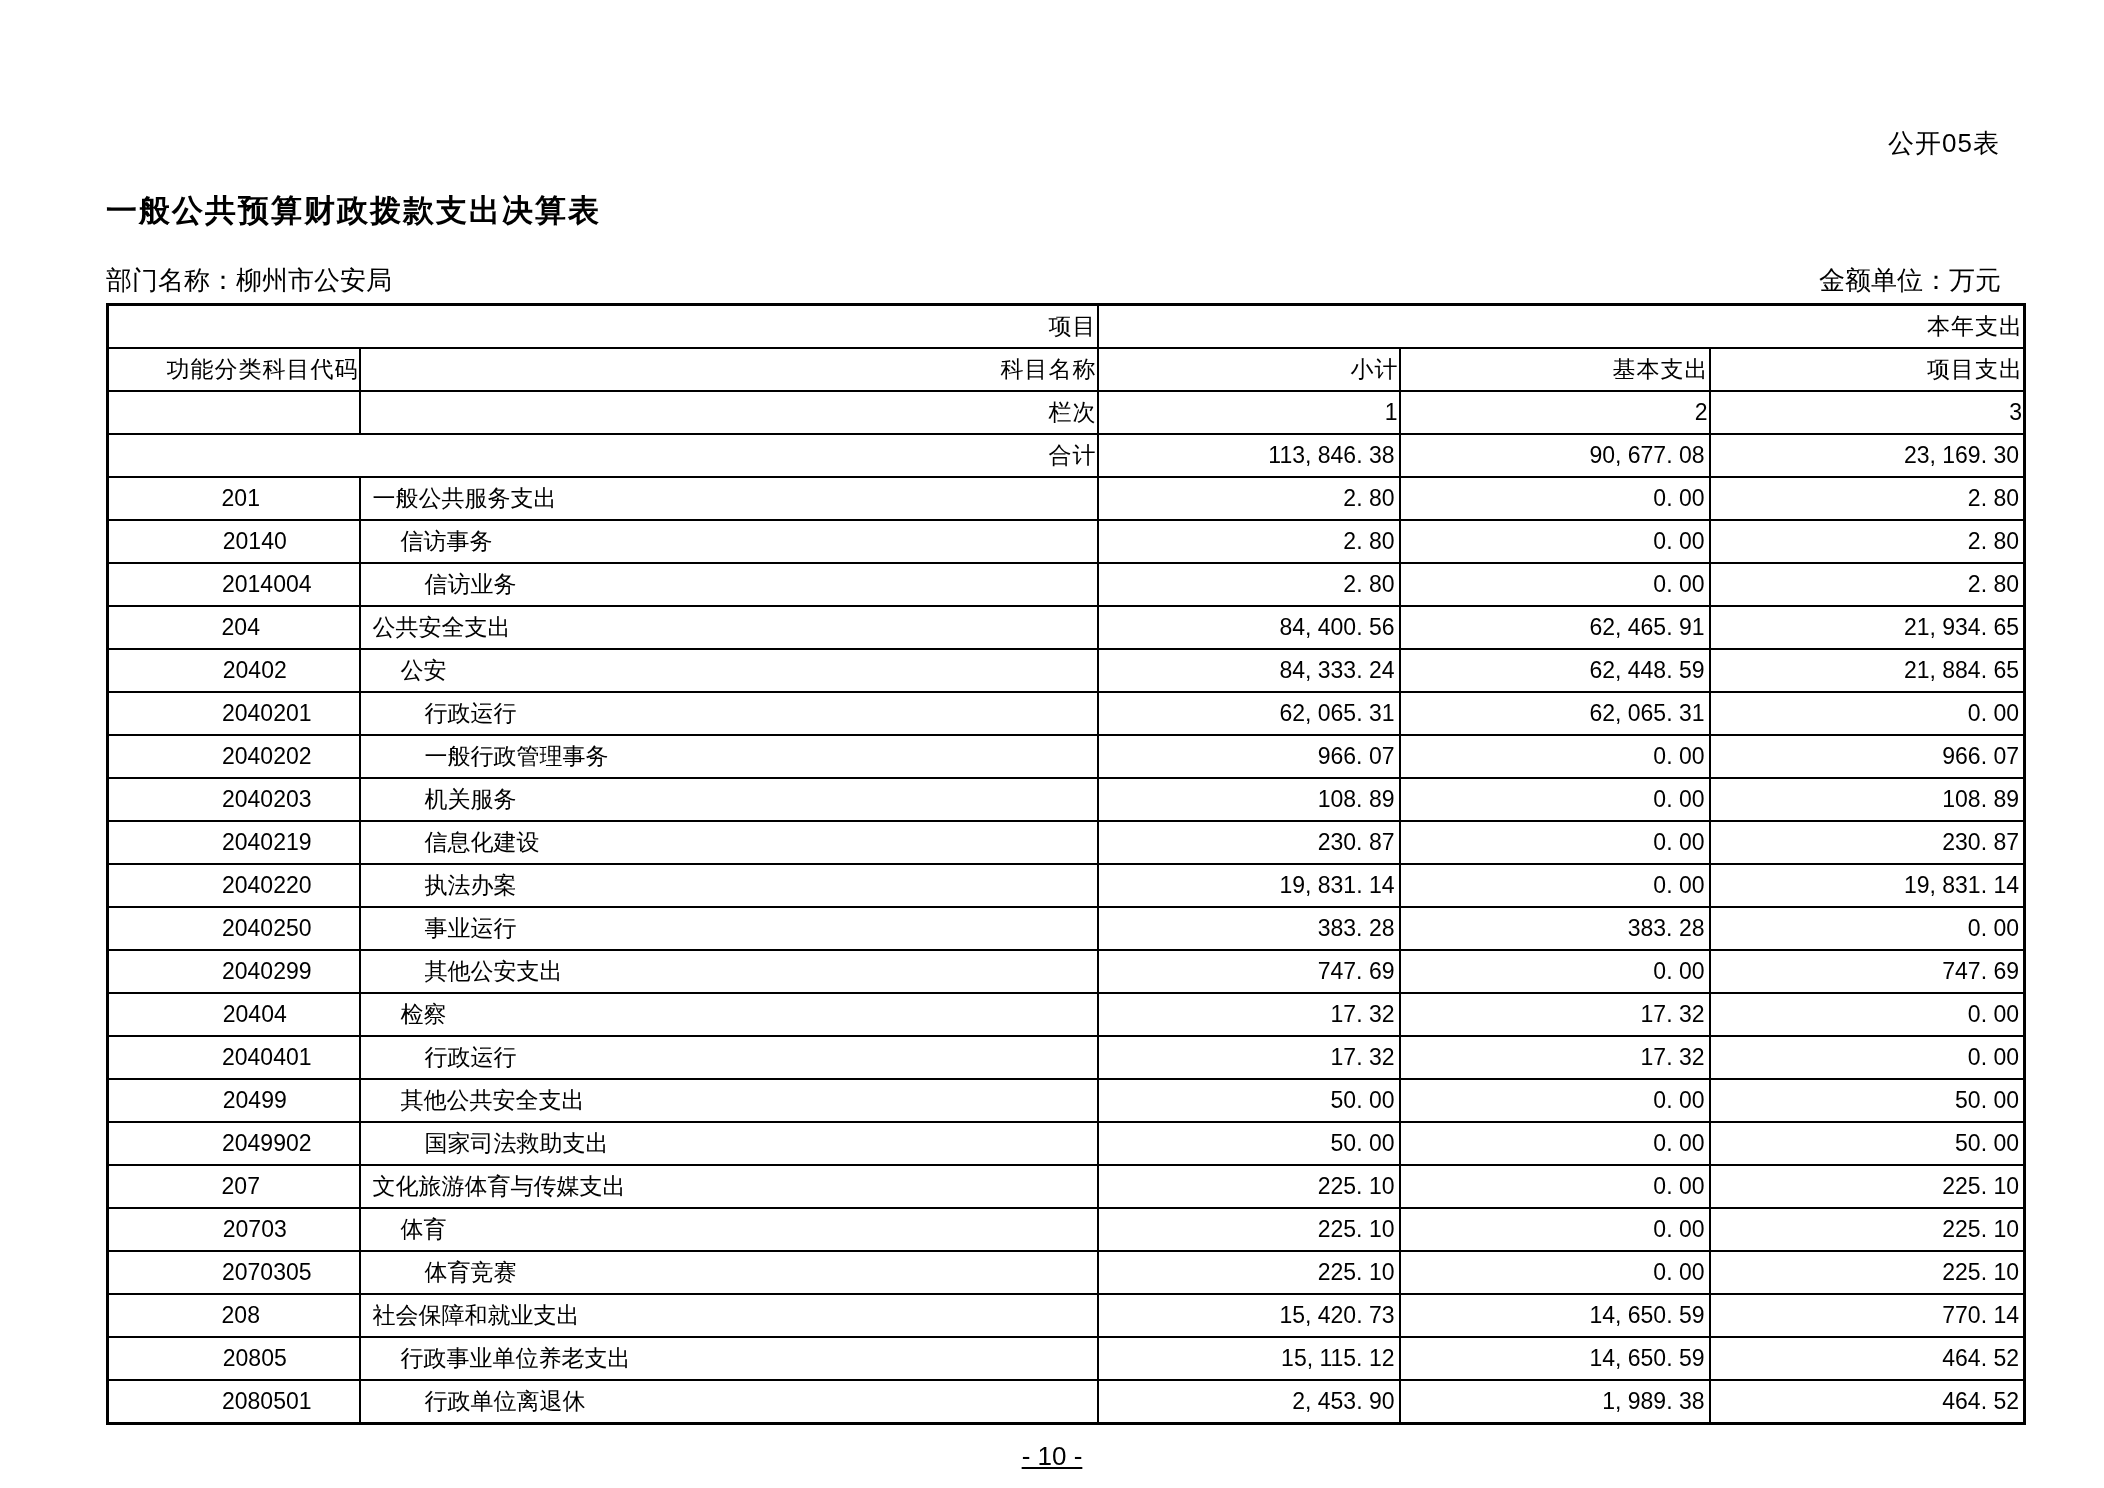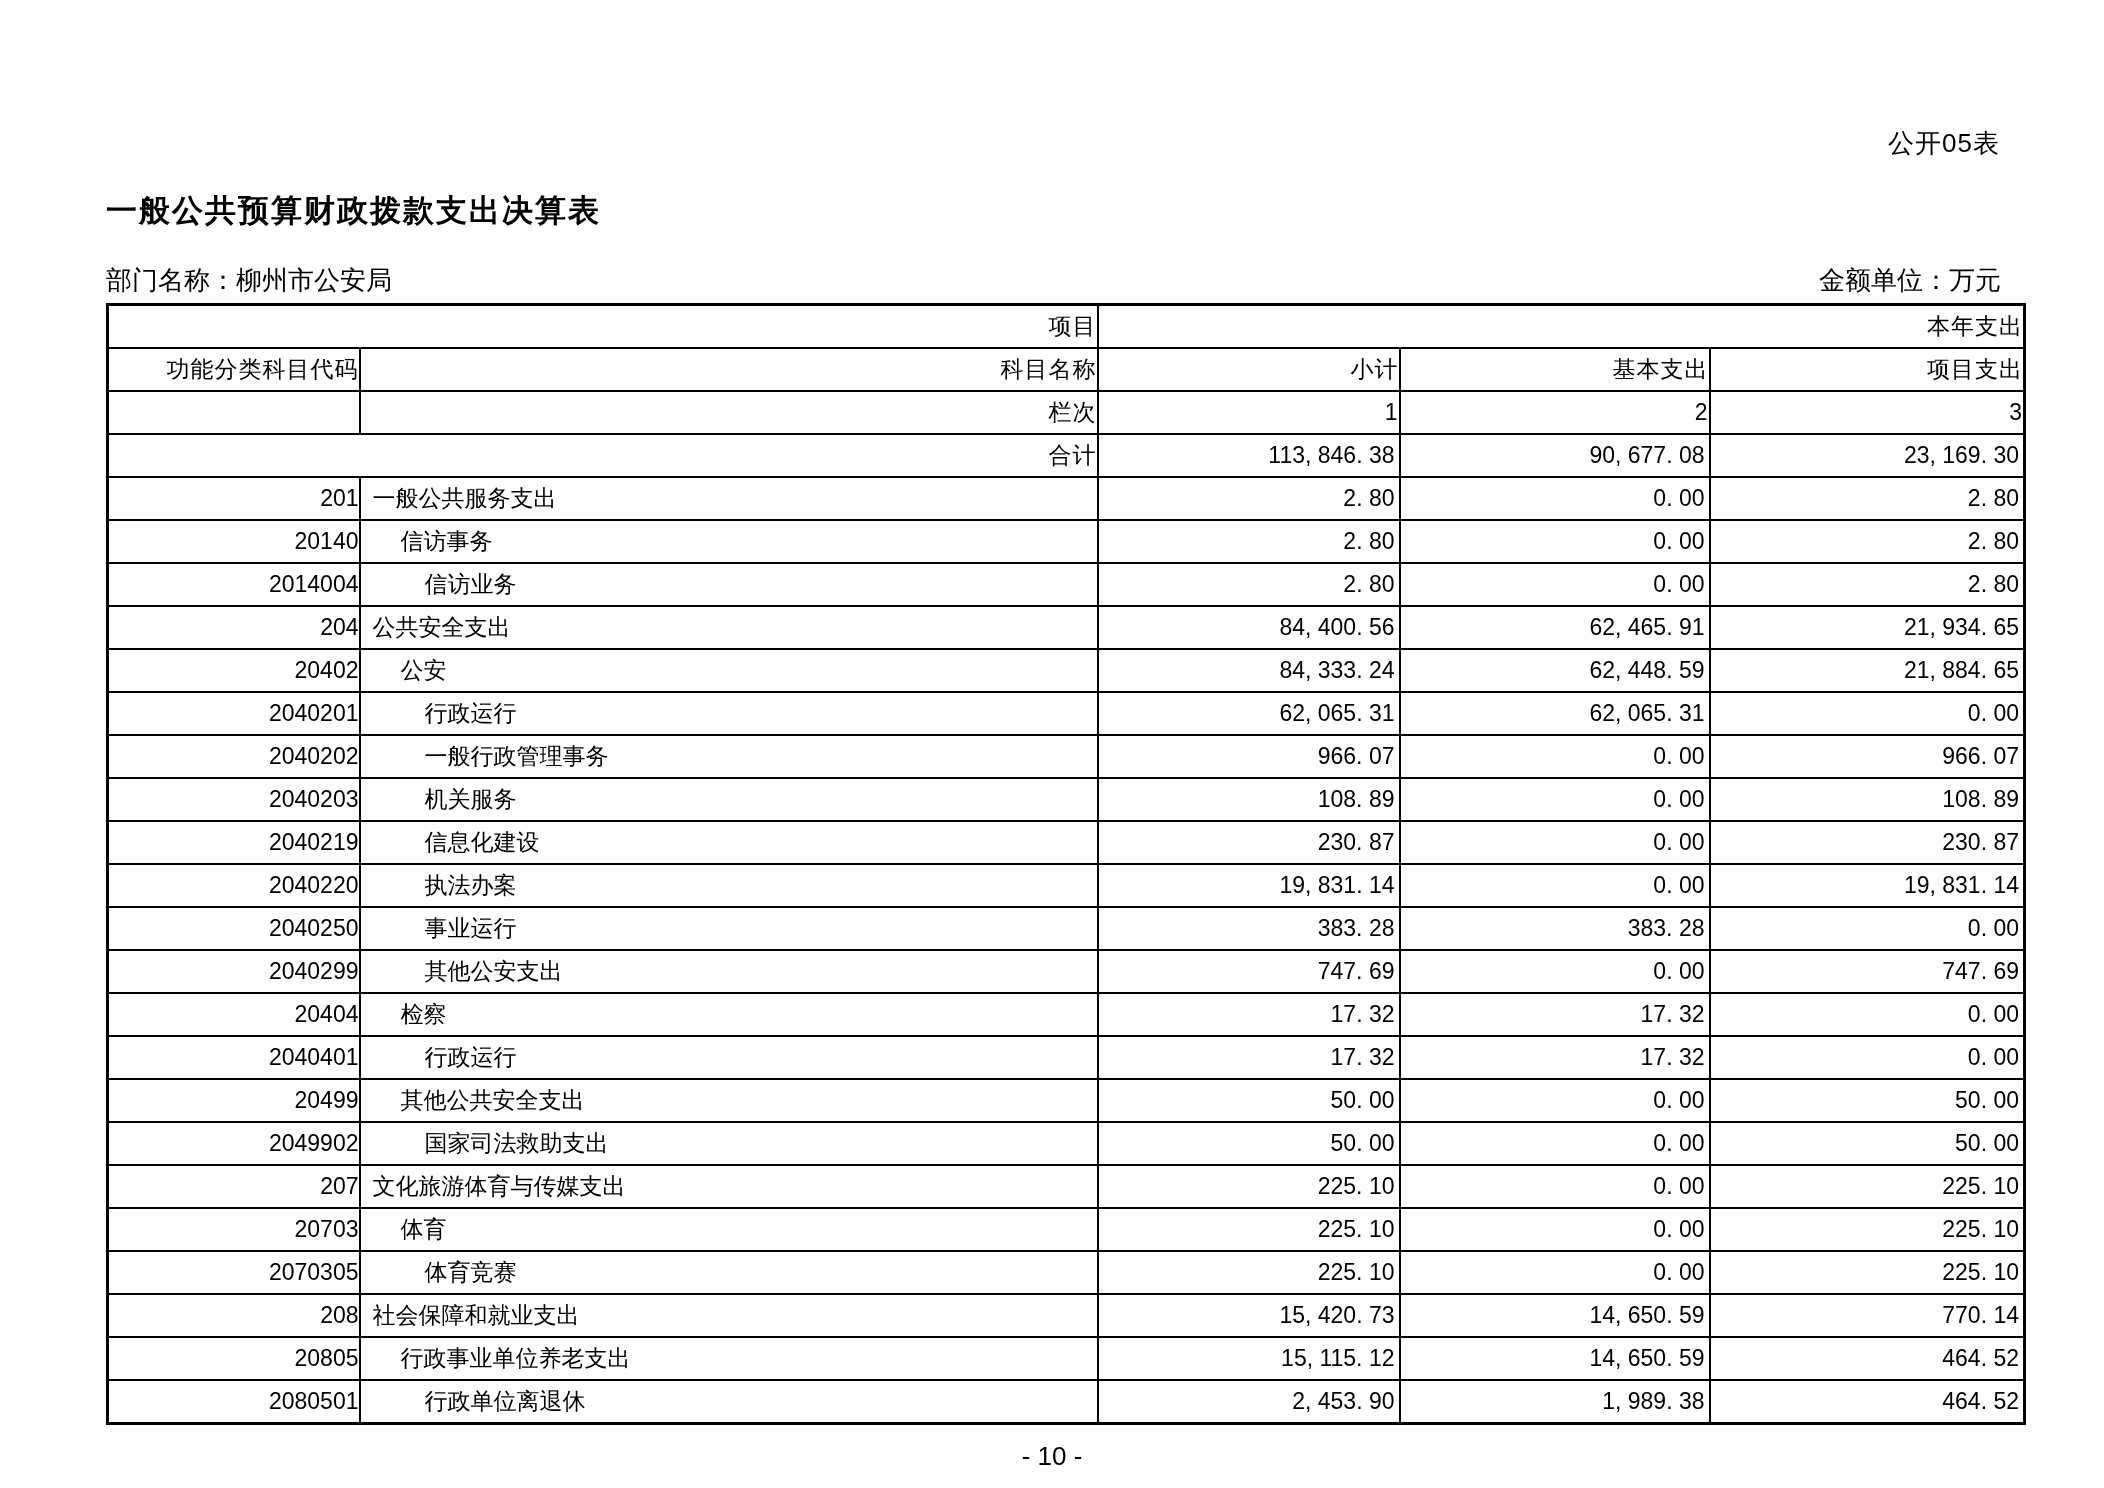--- a/index.html
+++ b/index.html
@@ -56,35 +56,36 @@
     font-size:23px;
     font-weight:normal;
     vertical-align:middle;
     white-space:nowrap;
     overflow:hidden;
     line-height:1;
   }
   .budget-table thead th { text-align:right; letter-spacing:1px; }
   td.num { text-align:right; padding-right:4px; }
   td.center { text-align:right; letter-spacing:1px; }
-  td.code { text-align:right; }
+  td.code { text-align:center; }
   td.name { text-align:left; }
   td.code.lv1 { padding-left:14px; }
   td.code.lv2 { padding-left:42px; }
   td.code.lv3 { padding-left:66px; }
   td.name.lv1 { padding-left:12px; }
   td.name.lv2 { padding-left:40px; }
   td.name.lv3 { padding-left:64px; }
   .page-number {
     position:absolute;
     bottom:16px;
     left:0;
     width:100%;
     text-align:center;
     font-size:26px;
+    text-decoration:underline;
   }
 </style>
 </head>
 <body>
 
 <div class="page">
 
   <div class="doc-label">公开05表</div>
 
   <h1 class="title">一般公共预算财政拨款支出决算表</h1>

